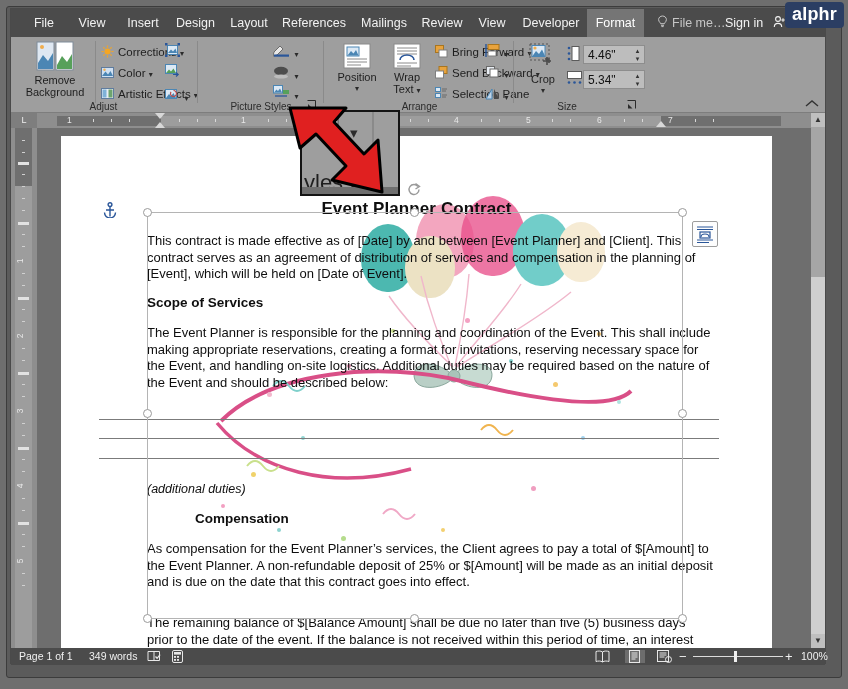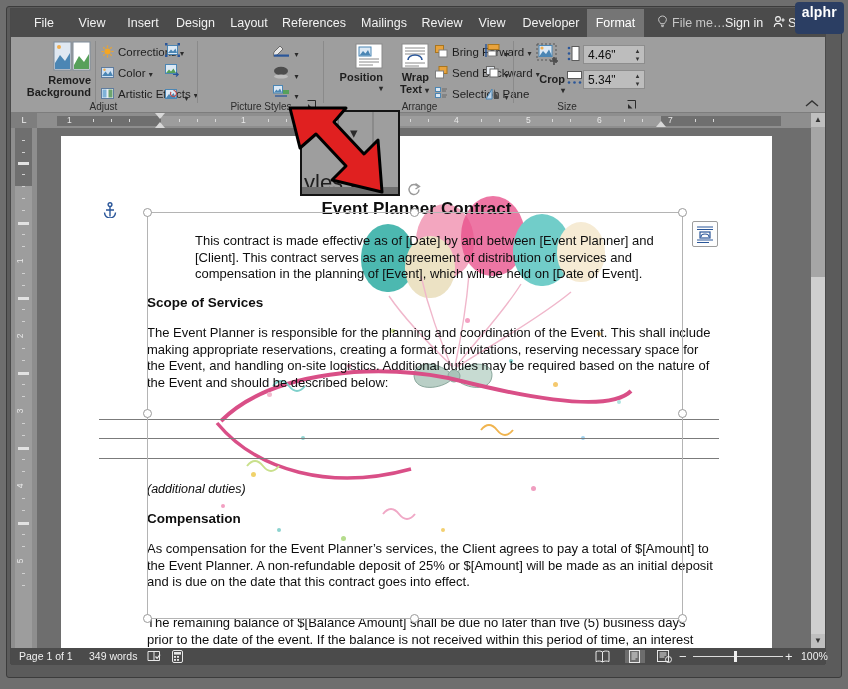--- a/index.html
+++ b/index.html
@@ -41,38 +41,38 @@
   }
   .sharebtn{
     position:absolute; top:0; height:28px; line-height:28px;
     color:#f2f2f2; font-size:12.5px; white-space:nowrap;
   }
   .bulb{ display:inline-block; vertical-align:middle; margin-right:4px; }
 
   
   .alphr{
     position:absolute; right:4px; top:2px;
-    background:#2b3e63; color:#fff; font-size:14px; font-weight:bold;
-    padding:2px 7px 14px 7px; border-radius:4px; letter-spacing:.2px;
+    background:#2b3e63; color:#fff; font-size:18px; font-weight:bold;
+    padding:2px 7px 3px 7px; border-radius:4px; letter-spacing:.2px;
     z-index:60;
   }
 
   
   .ribbon{
     position:absolute; left:11px; top:37px; width:814px; height:76px;
     background:#9e9e9e; border-bottom:1px solid #7d7d7d;
   }
   .rgroup{ position:absolute; top:0; height:76px; }
   .rgroup .glabel{
     position:absolute; bottom:1px; left:0; width:100%;
     text-align:center; font-size:10px; color:#2b2b2b;
   }
   .gsep{ position:absolute; top:4px; width:1px; height:62px; background:#8a8a8a; }
 
-  .bigbtn{ position:absolute; text-align:right; font-size:11px; color:#1e1e1e; line-height:12px;font-weight:bold; }
+  .bigbtn{ position:absolute; text-align:center; font-size:11px; color:#1e1e1e; line-height:12px; }
   .smallitem{ position:absolute; font-size:11.5px; color:#1e1e1e; white-space:nowrap; }
   .smallitem .ic{ display:inline-block; vertical-align:middle; margin-right:4px; }
   .caret{ font-size:8px; color:#2b2b2b; }
 
   .spinbox{
     position:absolute; background:#bdbdbd; border:1px solid #8d8d8d;
     font-size:12px; color:#111; padding:1px 0 1px 4px; height:19px; line-height:16px;
   }
   .spin-arrows{
     position:absolute; right:2px; top:1px; width:9px; height:16px;
@@ -664,33 +664,33 @@
               <path d="M6 98 q8 -10 16 0 q8 10 16 0"></path>
             </g>
           <g stroke="#f0a8c6" stroke-width="2">
               <path d="M142 146 q8 -10 16 0 q8 10 16 0"></path>
             </g>
         </svg>
       </div>
 
       <div class="doc-text doc-h1" style="left:0;top:63px;">Event Planner Contract</div>
 
-      <div class="doc-text doc-p" style="left:86px;top:97px;width:552px;padding-left:48px;">This contract is made effective as of [Date] by and between [Event Planner] and [Client]. This contract serves as an agreement of distribution of services and compensation in the planning of [Event], which will be held on [Date of Event].</div>
+      <div class="doc-text doc-p" style="left:86px;top:97px;width:552px;">This contract is made effective as of [Date] by and between [Event Planner] and [Client]. This contract serves as an agreement of distribution of services and compensation in the planning of [Event], which will be held on [Date of Event].</div>
 
       <div class="doc-text doc-h2" style="left:86px;top:159px;">Scope of Services</div>
 
       <div class="doc-text doc-p" style="left:86px;top:189px;width:566px;">The Event Planner is responsible for the planning and coordination of the Event. This shall include making appropriate reservations, creating a format for invitations, reserving necessary space for the Event, and handling on-site logistics. Additional duties may be required based on the nature of the Event and should be described below:</div>
 
       <div class="blankline" style="left:38px;top:283px;width:620px;"></div>
       <div class="blankline" style="left:38px;top:302px;width:620px;"></div>
       <div class="blankline" style="left:38px;top:322px;width:620px;"></div>
 
       <div class="doc-text doc-i" style="left:86px;top:346px;">(additional duties)</div>
 
-      <div class="doc-text doc-h2" style="left:86px;top:375px;">Compensation</div>
+      <div class="doc-text doc-h2" style="left:86px;top:375px;padding-left:48px;">Compensation</div>
 
       <div class="doc-text doc-p" style="left:86px;top:405px;width:566px;">As compensation for the Event Planner’s services, the Client agrees to pay a total of $[Amount] to the Event Planner. A non-refundable deposit of 25% or $[Amount] will be made as an initial deposit and is due on the date that this contract goes into effect.</div>
 
       <div class="doc-text doc-p" style="left:86px;top:479px;width:566px;">The remaining balance of $[Balance Amount] shall be due no later than five (5) business days prior to the date of the event. If the balance is not received within this period of time, an interest rate of 15% of the remaining balance shall be charged for every week the balance is past due.</div>
 
       <div class="selbox" style="left:86px;top:76px;width:536px;height:407px;"></div>
       <div class="handle" style="left:82px;top:72px;"></div>
       <div class="handle" style="left:349px;top:72px;"></div>
       <div class="handle" style="left:617px;top:72px;"></div>
       <div class="handle" style="left:82px;top:273px;"></div>

